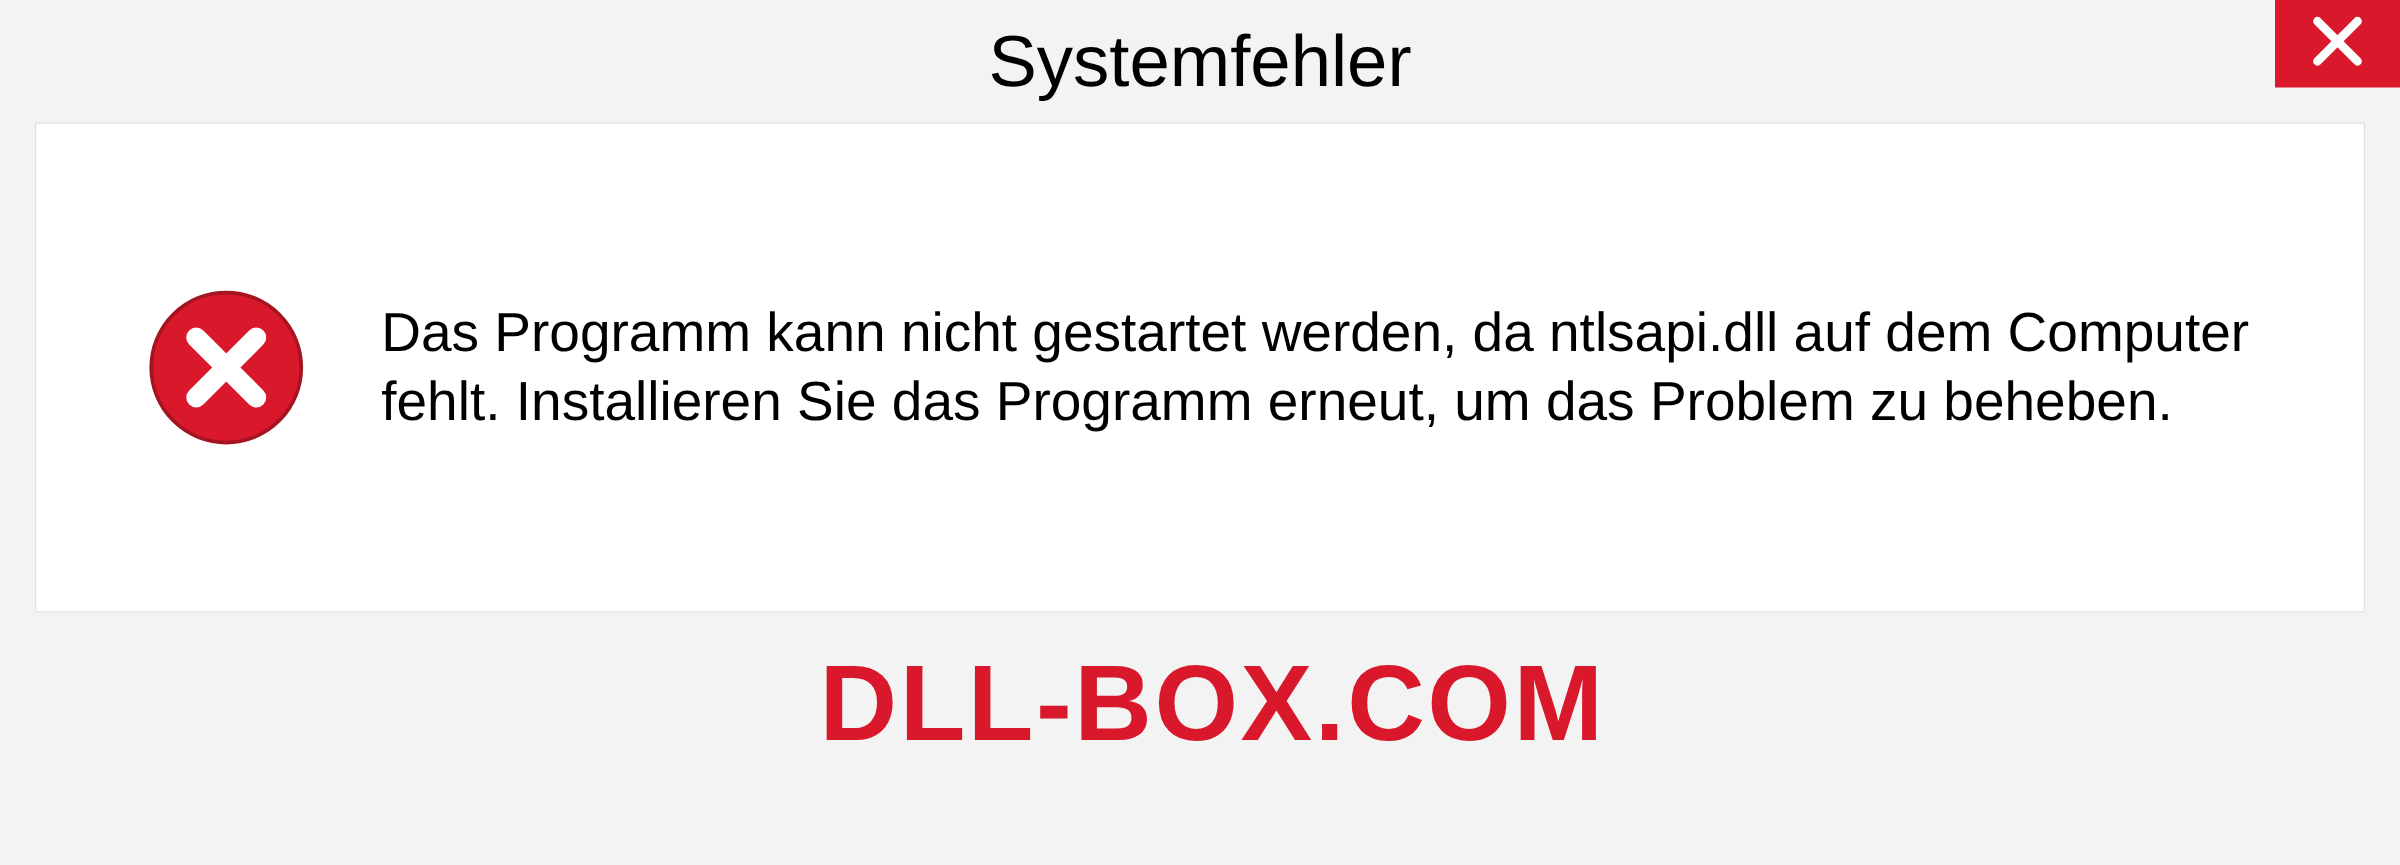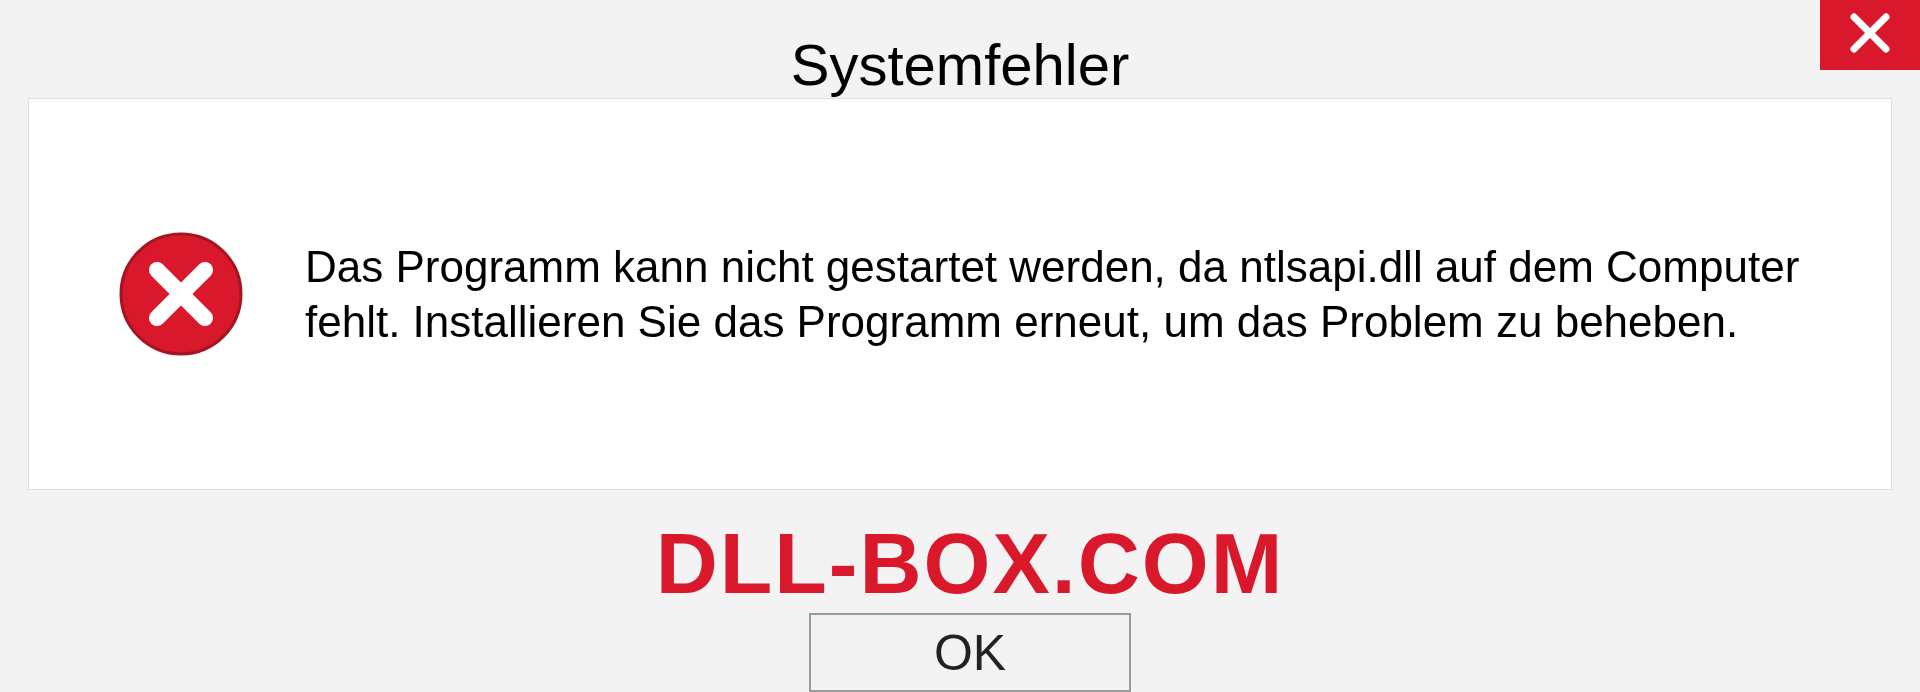--- a/index.html
+++ b/index.html
@@ -1,18 +1,18 @@
 <!DOCTYPE html>
 <html><head>
   <meta charset="utf-8">
   <style>
     * { box-sizing: border-box; margin: 0; padding: 0; }
     body { width: 1920px; height: 692px; background: #f3f3f3; font-family: Arial, Helvetica, sans-serif; position: relative; overflow: hidden; }
 
-    .titlebar { height: 98px; display: flex; align-items: flex-end; justify-content: center; position: relative; }
+    .titlebar { height: 98px; display: flex; align-items: center; justify-content: center; position: relative; }
     .title { font-size: 58px; color: #000; font-weight: 400; }
 
     .close-btn { position: absolute; top: 0; right: 0; width: 100px; height: 70px; background: #d9182b; display: flex; align-items: center; justify-content: center; cursor: pointer; }
     .close-btn svg { width: 44px; height: 44px; }
 
     .content-box { margin: 0 28px; background: #fff; border: 1px solid #e0e0e0; height: 392px; display: flex; align-items: center; padding: 0 40px 0 88px; gap: 60px; }
 
     .error-icon { flex: 0 0 auto; }
     .error-icon svg { width: 128px; height: 128px; display: block; }
 
@@ -46,16 +46,13 @@
       <circle cx="64" cy="64" r="60" fill="none" stroke="#a51421" stroke-width="3"></circle>
       <line x1="40" y1="40" x2="88" y2="88" stroke="#fff" stroke-width="16" stroke-linecap="round"></line>
       <line x1="88" y1="40" x2="40" y2="88" stroke="#fff" stroke-width="16" stroke-linecap="round"></line>
     </svg>
   </div>
   <div class="message">Das Programm kann nicht gestartet werden, da ntlsapi.dll auf dem Computer fehlt. Installieren Sie das Programm erneut, um das Problem zu beheben.</div>
 </div>
 
 <div class="footer">
   <div class="brand">DLL-BOX.COM</div>
-  <div class="ok-btn">
-    <span>OK</span>
-  </div>
 </div>
 
 </body></html>

